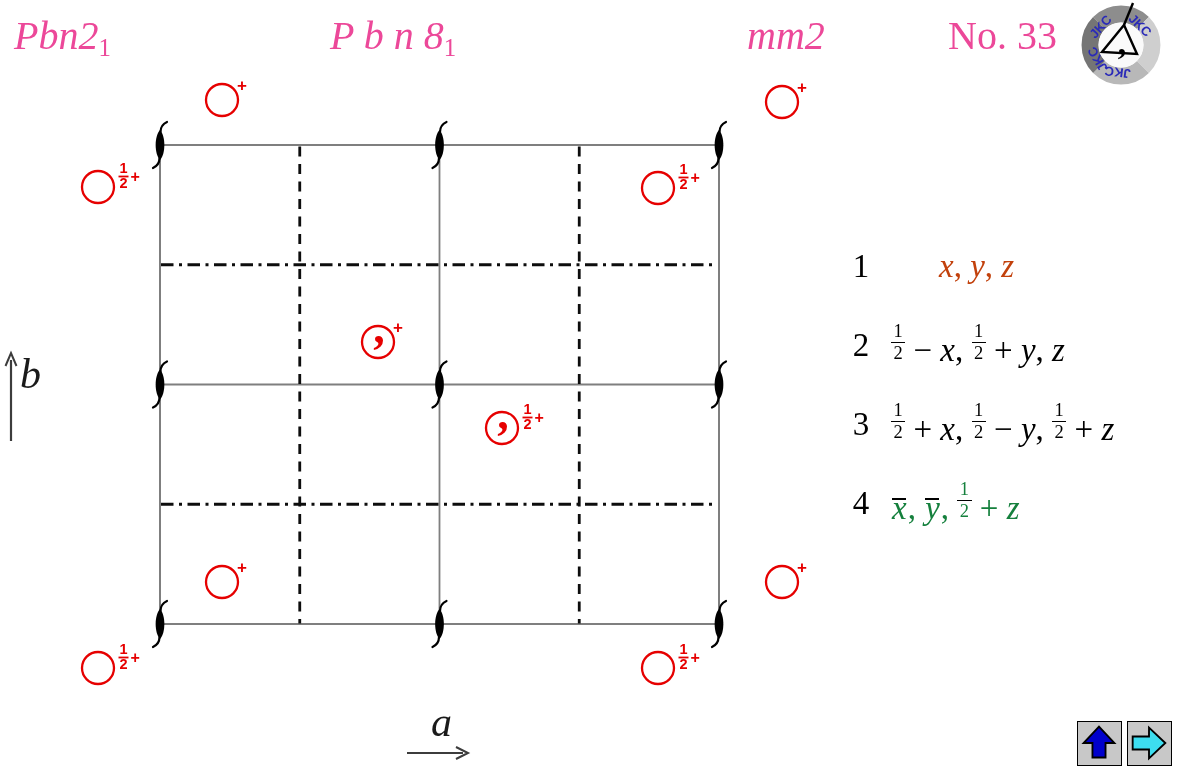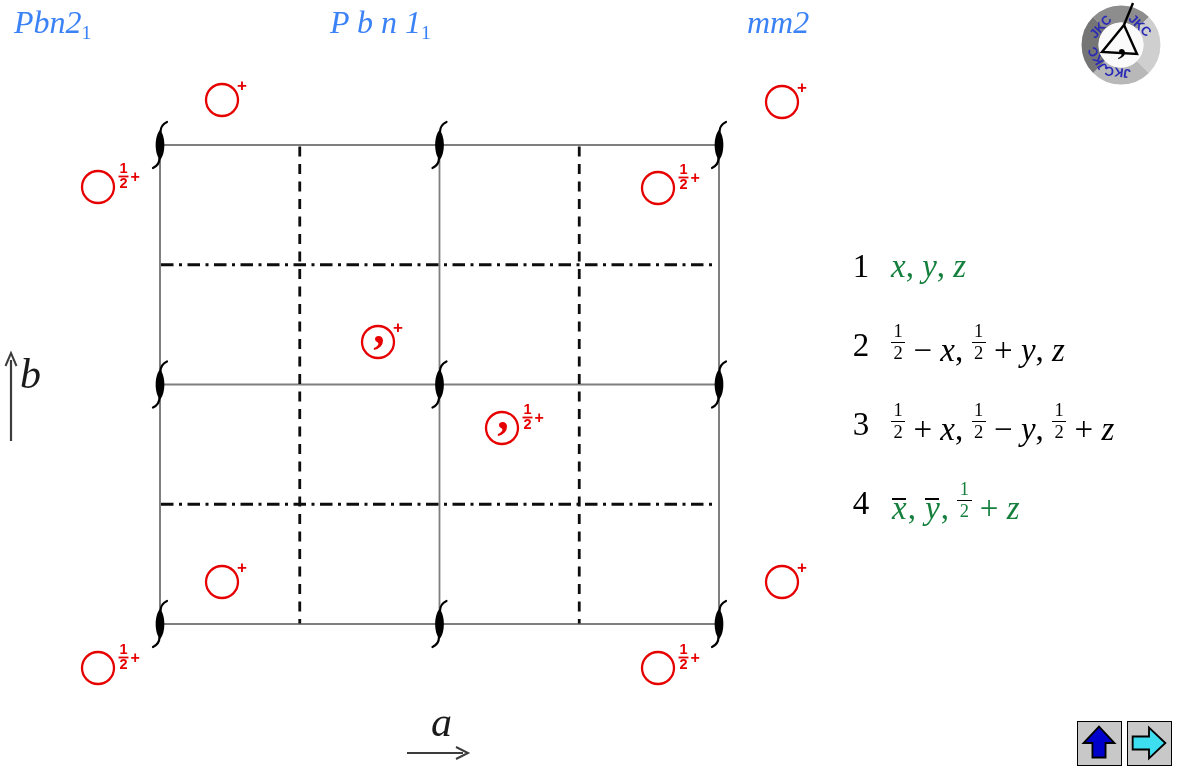--- a/index.html
+++ b/index.html
@@ -1,19 +1,19 @@
 <!DOCTYPE html>
 <html><head>
 <meta charset="utf-8">
 <style>
   html,body{margin:0;padding:0;background:#fff;}
   .page{position:relative;width:1180px;height:770px;background:#fff;overflow:hidden;
         font-family:"Liberation Serif",serif;}
   #diagram-svg{position:absolute;left:0;top:0;}
-  .hdr{position:absolute;top:4px;font-size:32px;color:#3b82f6;white-space:nowrap;}
+  .hdr{position:absolute;top:12px;font-size:40px;color:#ec4899;white-space:nowrap;}
   .it{font-style:italic;}
   .hdr sub{font-style:normal;font-size:0.62em;vertical-align:-0.3em;}
   .axis-label{position:absolute;font-size:42px;font-style:italic;color:#1a1a1a;}
   #positions-list{position:absolute;left:848px;top:243px;}
   .pos-row{height:46px;margin-bottom:33px;display:flex;align-items:center;
            font-size:33px;color:#000;white-space:nowrap;}
   .pos-num{display:inline-block;width:26px;margin-right:17px;text-align:center;color:#000;}
   .pos-coords .var{font-style:italic;}
   .pos-coords .ovar{font-style:italic;position:relative;display:inline-block;padding:0 1px;}
   .pos-coords .ovar::after{content:"";position:absolute;left:1px;right:2px;top:8px;
@@ -148,24 +148,25 @@
         <path d="M5.5,366 L11,353 L16.5,366" fill="none" stroke="#3c3c3c" stroke-width="2"></path>
       </g>
       <g>
         <line x1="407" y1="753" x2="463" y2="753" stroke="#3c3c3c" stroke-width="2.2"></line>
         <path d="M456,747 L468,753 L456,759" fill="none" stroke="#3c3c3c" stroke-width="2"></path>
       </g>
     </svg>
 
   <div class="hdr it" style="left:14px"><span>Pbn2</span><sub>1</sub></div>
 
-  <div class="hdr it" style="left:330px"><span>P b n 1</span><sub>1</sub></div>
+  <div class="hdr it" style="left:330px"><span>P b n 8</span><sub>1</sub></div>
 
   <div class="hdr it" style="left:747px"><span>mm2</span></div>
 
+  <div class="hdr" style="left:948px"><span>No. 33</span></div>
 
   <svg class="logo" width="86" height="86" viewBox="-43 -43 86 86">
     <g>
       <path d="M -21.9,-21.9 A 31 31 0 0 1 21.9,-21.9" fill="none" stroke="#8d8d8d" stroke-width="17"></path>
       <path d="M 21.9,-21.9 A 31 31 0 0 1 21.9,21.9" fill="none" stroke="#cfcfcf" stroke-width="17"></path>
       <path d="M 21.9,21.9 A 31 31 0 0 1 -21.9,21.9" fill="none" stroke="#b8b8b8" stroke-width="17"></path>
       <path d="M -21.9,21.9 A 31 31 0 0 1 -21.9,-21.9" fill="none" stroke="#757575" stroke-width="17"></path>
     </g>
     <circle r="22.5" fill="#fafafa"></circle>
     <text class="lt" transform="rotate(-48) translate(0,-27)" dy="4">JKC</text>
@@ -176,21 +177,21 @@
     <line x1="3" y1="-20" x2="12" y2="-42" stroke="#000" stroke-width="2.4"></line>
     <text x="1" y="9" text-anchor="middle" font-size="34" font-weight="bold" fill="#000">,</text>
   </svg>
 
   <div class="axis-label" style="left:20px;top:350px">b</div>
   <div class="axis-label" style="left:431px;top:698px">a</div>
 
   <div id="positions-list">
       <div class="pos-row">
         <span class="pos-num">1</span>
-        <span class="pos-coords" style="color: #15803d;"><span class="var">x</span><span class="op">, </span><span class="var">y</span><span class="op">, </span><span class="var">z</span></span>
+        <span class="pos-coords" style="color: #c2410c; margin-left: 48px;"><span class="var">x</span><span class="op">, </span><span class="var">y</span><span class="op">, </span><span class="var">z</span></span>
       </div>
       <div class="pos-row">
         <span class="pos-num">2</span>
         <span class="pos-coords" style="color: rgb(0, 0, 0);"><span class="frac"><span class="fn">1</span><span class="fd">2</span></span><span class="op"> − </span><span class="var">x</span><span class="op">, </span><span class="frac"><span class="fn">1</span><span class="fd">2</span></span><span class="op"> + </span><span class="var">y</span><span class="op">, </span><span class="var">z</span></span>
       </div>
       <div class="pos-row">
         <span class="pos-num">3</span>
         <span class="pos-coords" style="color: rgb(0, 0, 0);"><span class="frac"><span class="fn">1</span><span class="fd">2</span></span><span class="op"> + </span><span class="var">x</span><span class="op">, </span><span class="frac"><span class="fn">1</span><span class="fd">2</span></span><span class="op"> − </span><span class="var">y</span><span class="op">, </span><span class="frac"><span class="fn">1</span><span class="fd">2</span></span><span class="op"> + </span><span class="var">z</span></span>
       </div>
       <div class="pos-row">

